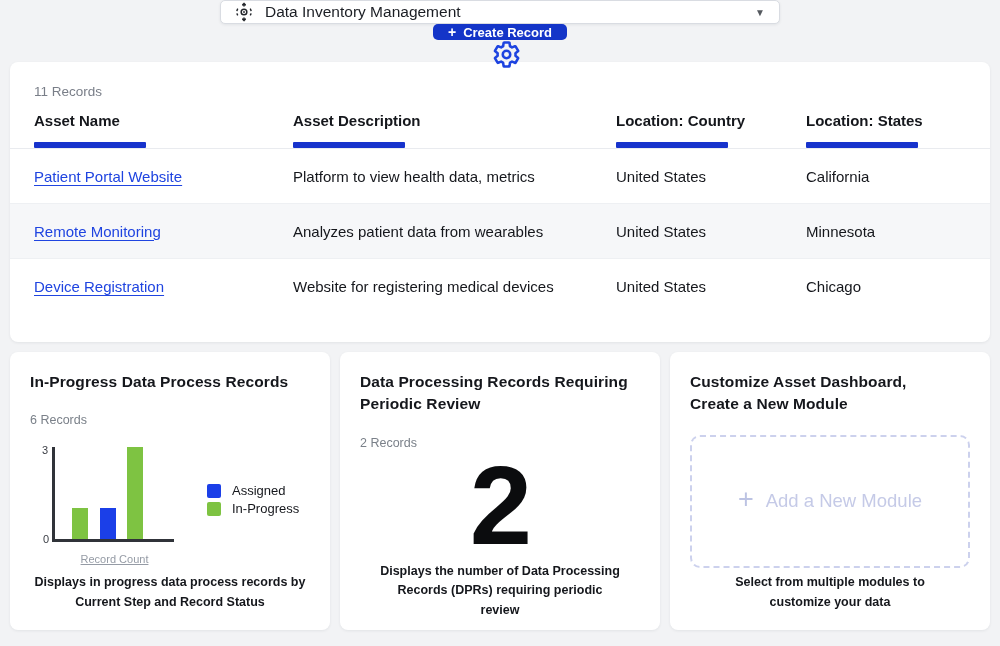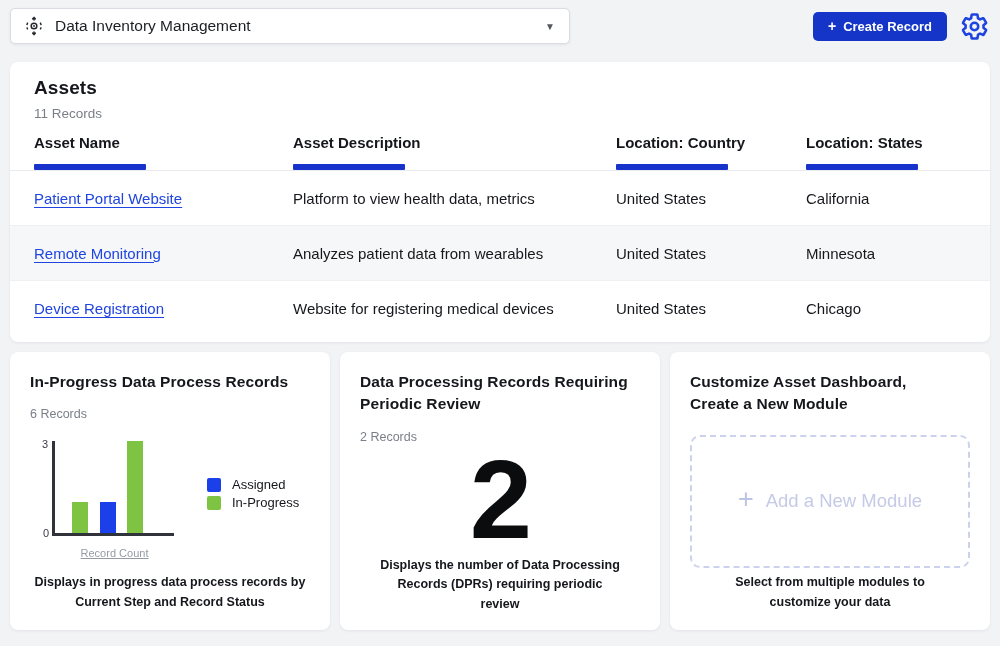--- a/index.html
+++ b/index.html
@@ -5,21 +5,21 @@
   * { margin:0; padding:0; box-sizing:border-box; }
   html,body { width:1000px; height:646px; }
   body {
     background:#f2f3f5;
     font-family:"Liberation Sans", sans-serif;
     color:#15171c;
     overflow:hidden;
   }
 
   
-  .topbar { height:52px; display:flex; align-items:center; padding:0 10px; }
+  .topbar { height:52px; display:flex; align-items:center; padding:0 10px;flex-direction:column; }
   .module-select {
     width:560px; height:36px; background:#fff;
     border:1px solid #d9dce2; border-radius:5px;
     display:flex; align-items:center; gap:10px; padding:0 14px 0 12px;
     cursor:pointer;
   }
   .module-select .label { font-size:15.5px; color:#1b1e24; }
   .module-select .caret { margin-left:auto; font-size:10px; color:#55595f; }
   .topbar .spacer { flex:1; }
   .create-btn {
@@ -50,21 +50,21 @@
   .tr:last-child { border-bottom:none; }
   .tr a { color:#1f44e0; text-decoration:underline; text-underline-offset:3px; }
 
   
   .cards { display:grid; grid-template-columns:1fr 1fr 1fr; gap:10px; margin:10px; }
   .mod-card {
     background:#fff; border-radius:8px; height:278px;
     padding:19px 20px 18px; display:flex; flex-direction:column;
   }
   .mod-title { font-size:15.5px; font-weight:bold; line-height:1.45; letter-spacing:.1px; }
-  .mod-sub { font-size:12.5px; color:#7a8089; margin-top:14px; }
+  .mod-sub { font-size:12.5px; color:#7a8089; margin-top:20px; }
   .mod-desc {
     margin-top:auto; text-align:center; font-size:12.5px; font-weight:bold;
     line-height:1.55; color:#15171c; padding:0 4px;
   }
 
   
   .chart-wrap { display:flex; margin-top:20px; }
   .plot-area { position:relative; margin-left:22px; }
   .plot {
     position:relative; width:122px; height:95px;
@@ -120,21 +120,20 @@
     <span style="display:flex;">
       <svg width="29" height="29" viewBox="0 0 24 24" fill="none" stroke="#1d43e0" stroke-width="2.1" stroke-linejoin="round">
         <path d="M19.4 13c.04-.32.06-.66.06-1s-.02-.68-.06-1l2.05-1.6a.5.5 0 0 0 .12-.64l-1.95-3.37a.5.5 0 0 0-.6-.22l-2.42.97a7.2 7.2 0 0 0-1.72-1l-.37-2.58A.5.5 0 0 0 14 2h-3.9a.5.5 0 0 0-.5.42l-.37 2.72c-.62.26-1.2.6-1.72 1l-2.42-.97a.5.5 0 0 0-.6.22L2.54 8.76a.5.5 0 0 0 .12.64L4.7 11c-.04.32-.06.66-.06 1s.02.68.06 1l-2.05 1.6a.5.5 0 0 0-.12.64l1.95 3.37c.13.23.4.33.6.22l2.42-.97c.53.4 1.1.74 1.72 1l.37 2.72c.04.24.25.42.5.42H14a.5.5 0 0 0 .5-.42l.37-2.72a7.2 7.2 0 0 0 1.72-1l2.42.97c.2.1.47 0 .6-.22l1.95-3.37a.5.5 0 0 0-.12-.64L19.4 13z"></path>
         <circle cx="12" cy="12" r="3.1"></circle>
       </svg>
     </span>
   </button>
 </div>
 
 <div class="assets-card card-shadow">
-  <div class="assets-title">Assets</div>
   <div class="assets-sub">11 Records</div>
 
   <div class="grid-row thead">
       <div class="th">
         <div class="th-label">Asset Name</div>
         <div class="th-bar" style="background: rgb(23, 51, 204);"></div>
       </div>
       <div class="th">
         <div class="th-label">Asset Description</div>
         <div class="th-bar" style="background: rgb(23, 51, 204);"></div>

